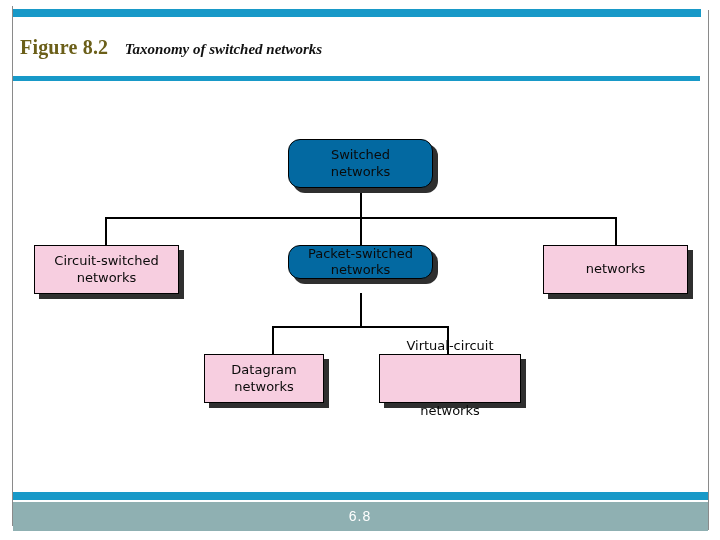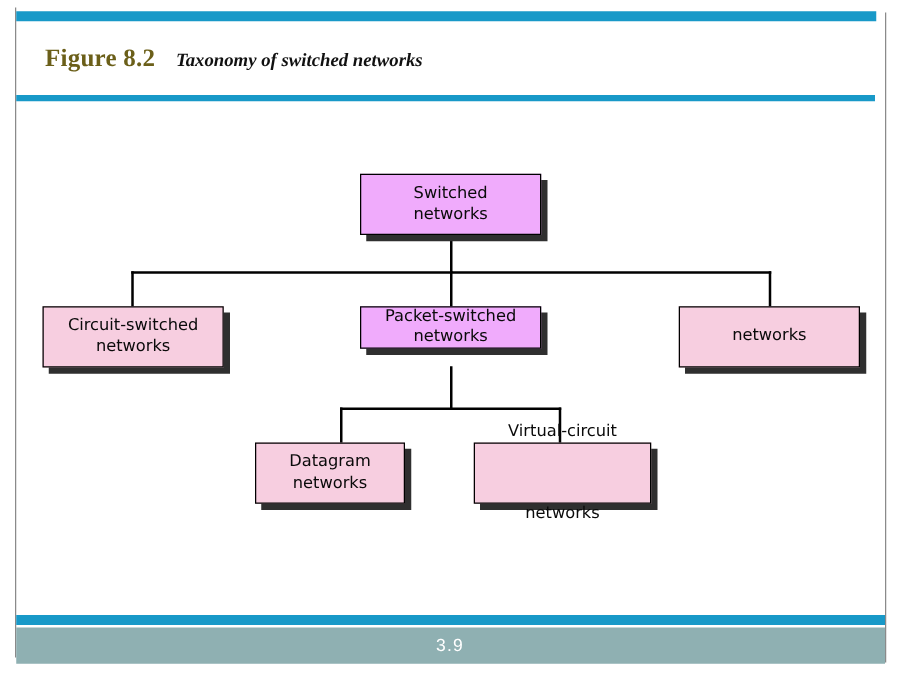--- a/index.html
+++ b/index.html
@@ -42,21 +42,21 @@
     position: absolute;
     background: #1899c8;
   }
   .rule-top    { left: 13px;  top: 9px;   width: 688px; height: 8px; }
   .rule-under  { left: 13px;  top: 76px;  width: 687px; height: 5px; }
   .rule-footer { left: 13px;  top: 492px; width: 695px; height: 8px; }
 
   
   .title-row {
     position: absolute;
-    left: 36px;
+    left: 20px;
     top: 36px;
     white-space: nowrap;
   }
   .title-figno {
     font-family: "Liberation Serif", serif;
     font-size: 20px;
     font-weight: bold;
     color: #6b5f19;
     letter-spacing: 0.2px;
   }
@@ -116,21 +116,21 @@
     display: flex;
     flex-direction: column;
     align-items: center;
     justify-content: center;
     text-align: center;
     font-family: "DejaVu Sans", sans-serif;
     font-size: 13px;
     line-height: 1.25;
     color: #0a0a0a;
   }
-  .node.white { background: #f0abfc; }
+  .node.white { background: #0369a1; border-radius: 12px; }
   .node.pink  { background: #f7cee0; }
   .node span { display: block; white-space: nowrap; }
 </style>
 </head>
 <body>
 
 <div id="slide">
 
   <div class="frame-line-left"></div>
   <div class="frame-line-right"></div>
@@ -186,15 +186,15 @@
 
     <div class="node pink" style="left:379px; top:354px; width:142px; height:49px;gap:48px;">
       <span>Virtual-circuit</span>
       <span>networks</span>
     </div>
 
   </div>
 
   <div class="rule rule-footer"></div>
   <div class="footer-band"></div>
-  <div class="footer-page">3.9</div>
+  <div class="footer-page">6.8</div>
 
 </div>
 
 </body></html>

